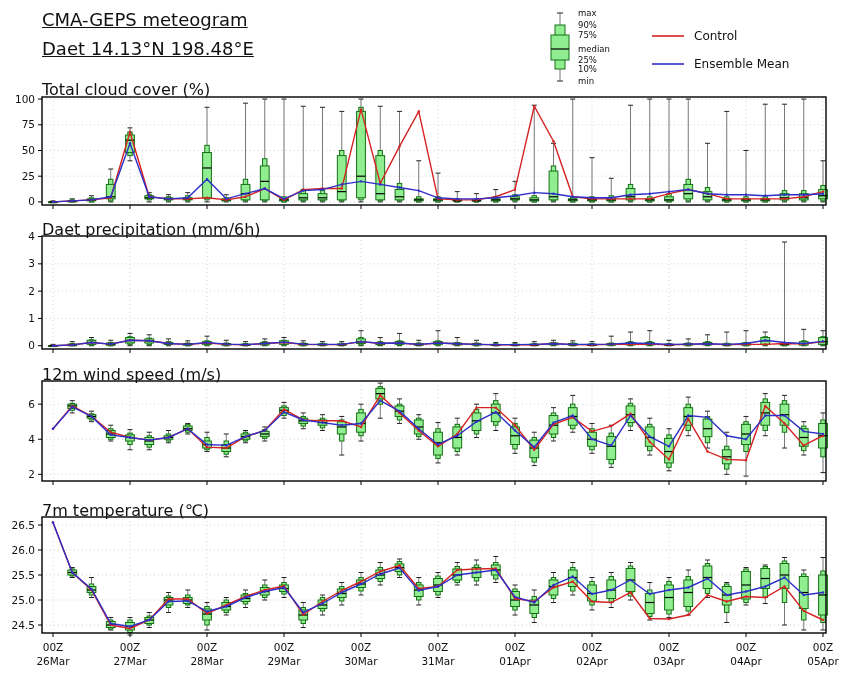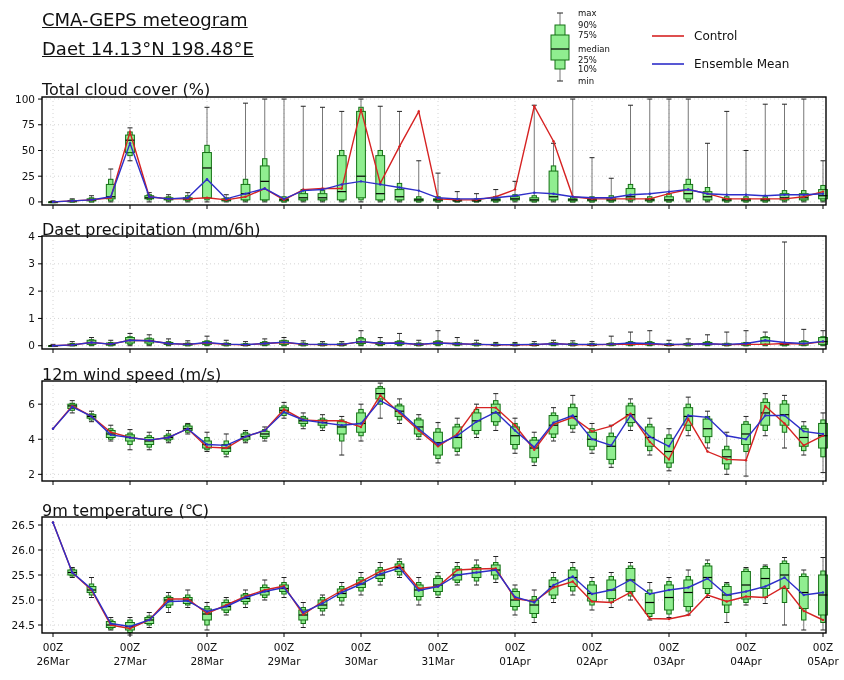--- a/index.html
+++ b/index.html
@@ -1510,13 +1510,13 @@
   </svg>
 
 <div class="hdr">
   <div>CMA-GEPS meteogram</div>
   <div>Daet 14.13°N 198.48°E</div>
 </div>
 
 <div class="ptitle" style="top:80px">Total cloud cover (%)</div>
 <div class="ptitle" style="top:220px">Daet precipitation (mm/6h)</div>
 <div class="ptitle" style="top:365px">12m wind speed (m/s)</div>
-<div class="ptitle" style="top:501px">9m temperature (℃)</div>
+<div class="ptitle" style="top:501px">7m temperature (℃)</div>
 
 </body></html>

